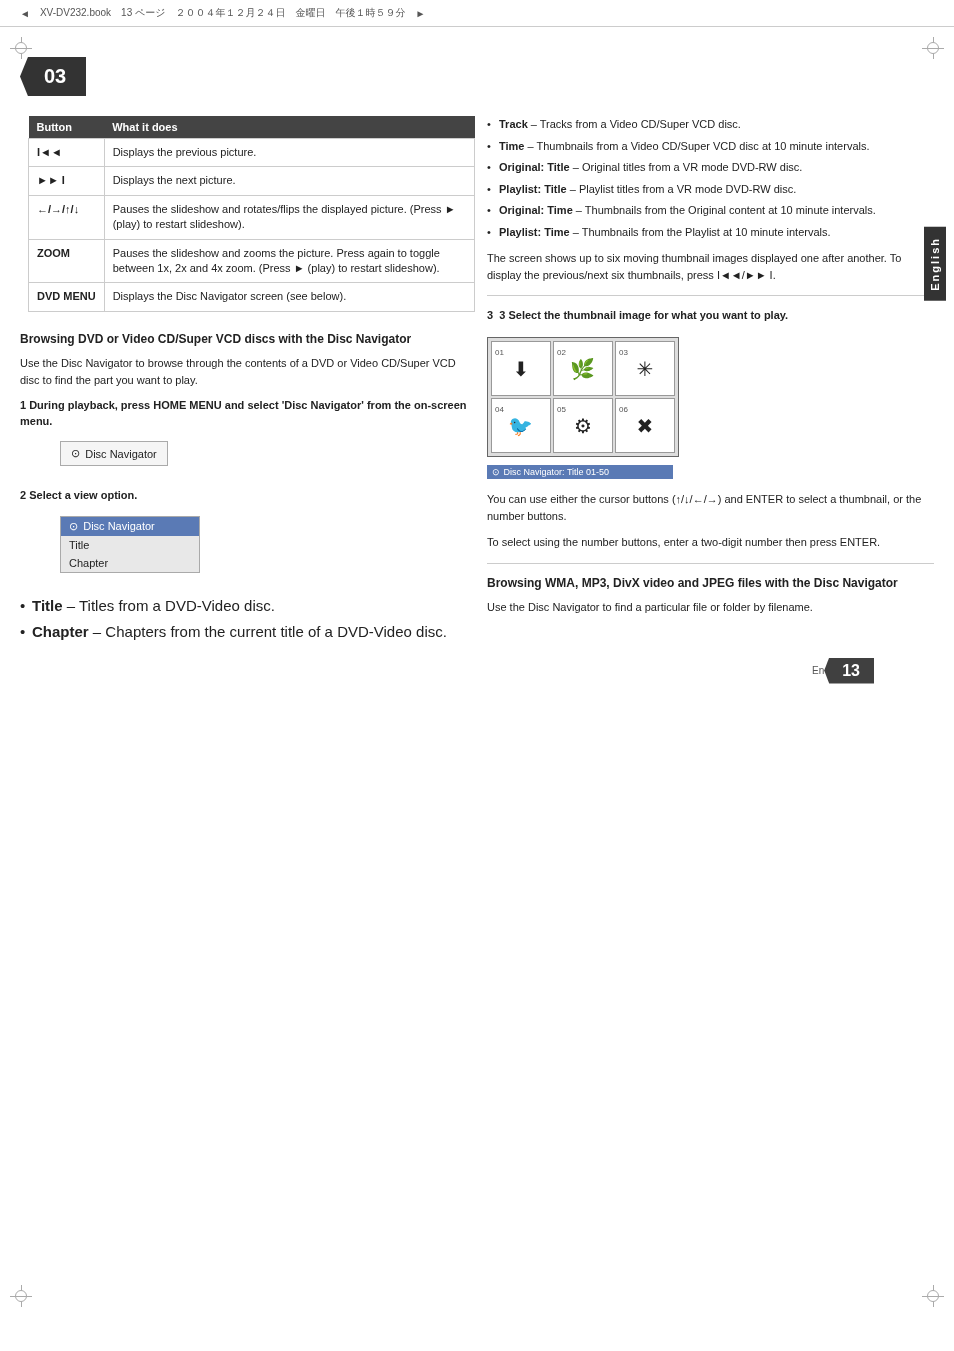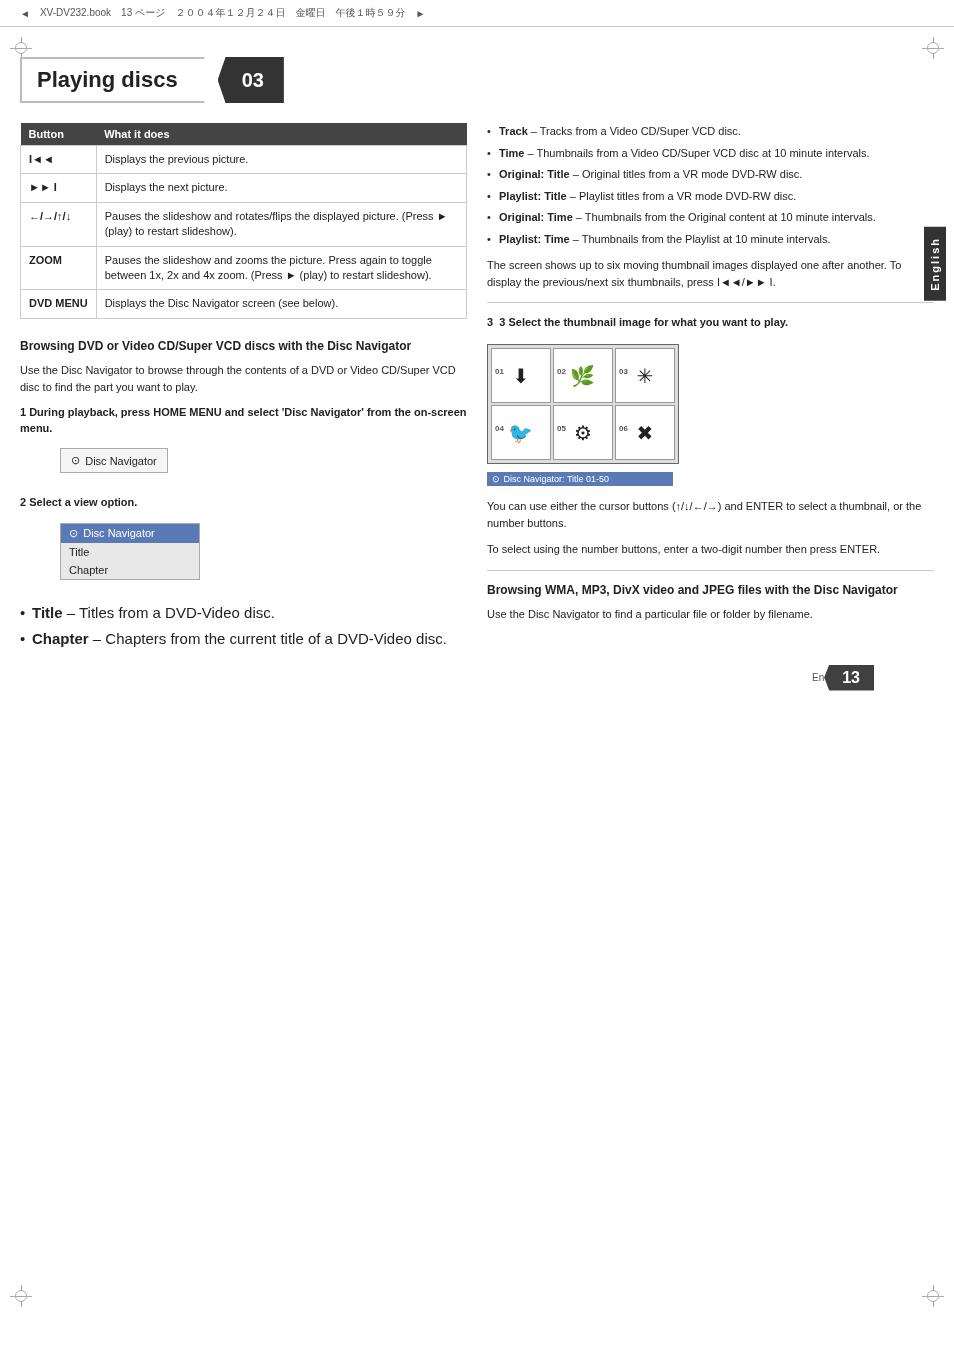--- a/index.html
+++ b/index.html
@@ -64,20 +64,21 @@
     .col-right {
       flex: 1;
       min-width: 0;
     }
 
     
     .button-table {
       width: 100%;
       border-collapse: collapse;
       margin-bottom: 20px;
+      margin-left: 8px;
     }
     .button-table th {
       background: #444;
       color: #fff;
       padding: 5px 8px;
       text-align: left;
       font-size: 11px;
       font-weight: bold;
     }
     .button-table td {
@@ -205,25 +206,24 @@
       background: #fff;
       border: 1px solid #999;
       display: flex;
       align-items: center;
       justify-content: center;
       font-size: 18px;
       position: relative;
     }
     .thumb-cell .cell-num {
       position: absolute;
-      top: 18px;
+      top: 6px;
       left: 3px;
       font-size: 8px;
       color: #555;
-      font-weight: bold;
     }
     .thumb-caption {
       background: #5a7ab5;
       color: #fff;
       font-size: 9px;
       padding: 2px 5px;
       display: flex;
       align-items: center;
       gap: 4px;
     }
@@ -315,31 +315,20 @@
     <div class="crosshair-circle"></div>
   </div>
 
   <div style="position:absolute; right:8px; top:120px; z-index:10;">
     <div class="english-tab">English</div>
   </div>
 
   <div class="page-title-bar">
     <div class="page-title-left">
       <div style="display:flex;align-items:stretch;">
-        <div style="
-          font-size:22px;
-          font-weight:bold;
-          color:#222;
-          padding: 8px 40px 8px 15px;
-          border: 2px solid #bbb;
-          border-right: none;
-          position: relative;
-          clip-path: polygon(0 0, 93% 0, 100% 50%, 93% 100%, 0 100%);
-          background:#fff;
-        ">Playing discs</div>
         <div style="
           background:#333;
           color:#fff;
           font-size:20px;
           font-weight:bold;
           padding: 8px 20px 8px 24px;
           clip-path: polygon(12% 0, 100% 0, 100% 100%, 12% 100%, 0 50%);
           display:flex;
           align-items:center;
         ">03</div>

